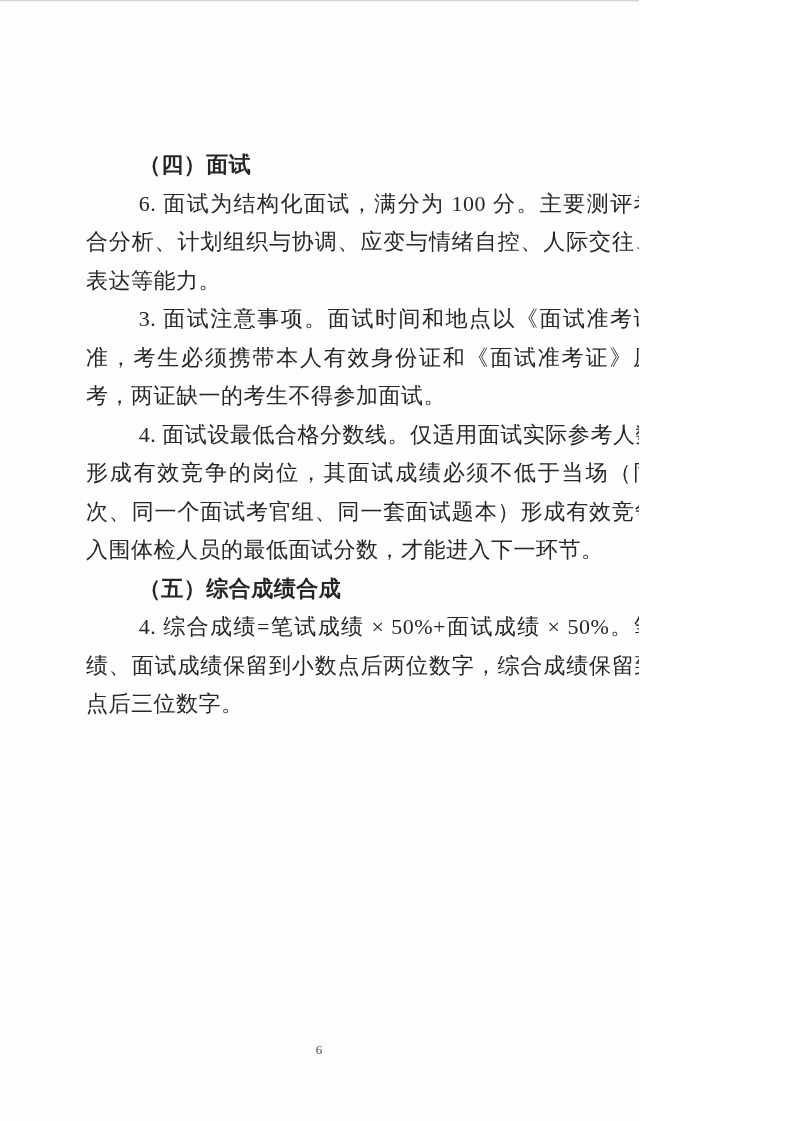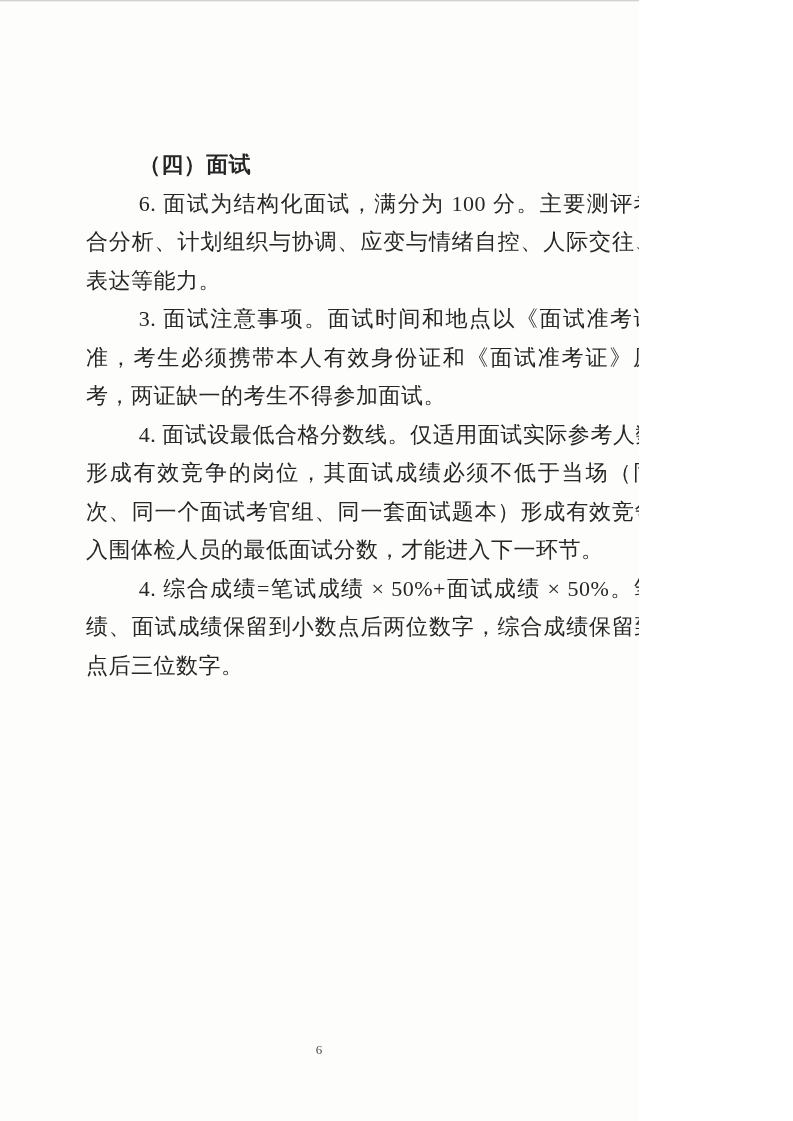--- a/index.html
+++ b/index.html
@@ -77,20 +77,21 @@
 
     <h2>（四）面试</h2>
 
 
     <p>6. 面试为结构化面试，满分为 100 分。主要测评考生综合分析、计划组织与协调、应变与情绪自控、人际交往、语言表达等能力。</p>
 
     <p>3. 面试注意事项。面试时间和地点以《面试准考证》为准，考生必须携带本人有效身份证和《面试准考证》原件参考，两证缺一的考生不得参加面试。</p>
 
     <p>4. 面试设最低合格分数线。仅适用面试实际参考人数没有形成有效竞争的岗位，其面试成绩必须不低于当场（同一场次、同一个面试考官组、同一套面试题本）形成有效竞争岗位入围体检人员的最低面试分数，才能进入下一环节。</p>
 
+    <h2>（五）综合成绩合成</h2>
 
     <p>4. 综合成绩=笔试成绩 × 50%+面试成绩 × 50%。笔试成绩、面试成绩保留到小数点后两位数字，综合成绩保留到小数点后三位数字。</p>
 
 
   </div>
 
   <div class="footer">
     <span class="page-number">6</span>
   </div>
 

